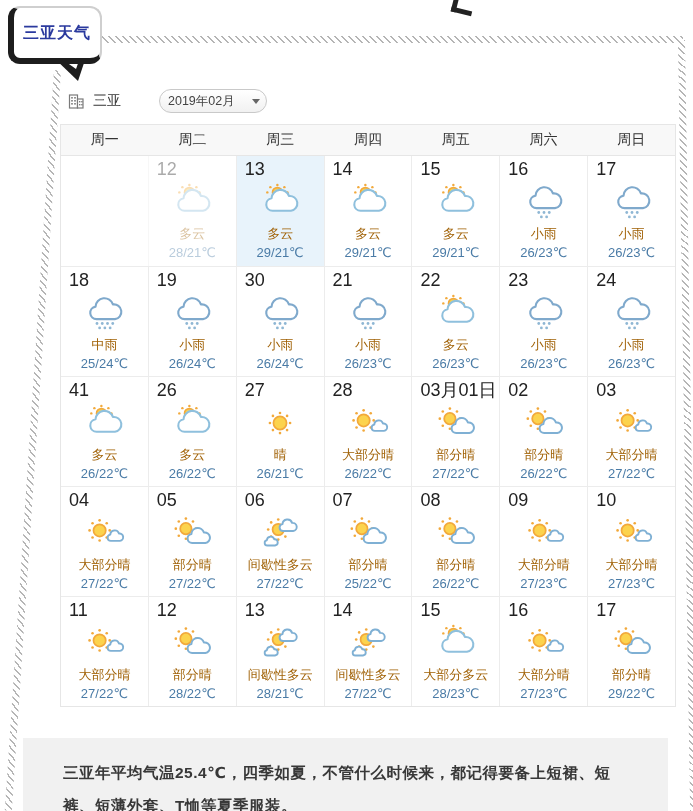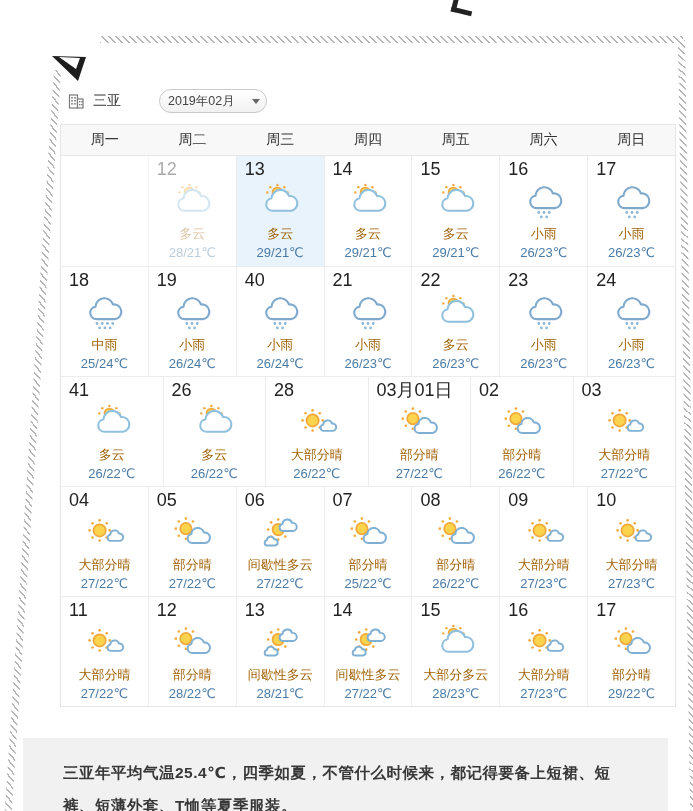--- a/index.html
+++ b/index.html
@@ -133,20 +133,23 @@
   </defs>
 </svg>
 
 <div id="stage">
 
   <div class="hatch hatch-top"></div>
   <div class="hatch hatch-left"></div>
   <div class="hatch hatch-right"></div>
   <div class="top-mark"></div>
 
+  <div class="bubble">
+    <span class="bubble-label">三亚天气</span>
+  </div>
   <svg class="bubble-tail" width="44" height="30" xmlns="http://www.w3.org/2000/svg">
     <polygon points="2,0 36,1 28,25" fill="#1d1d1d"></polygon>
     <polygon points="9,1 30,2 26,13" fill="#ffffff"></polygon>
   </svg>
 
   <div class="calendar">
     <div class="cityrow">
       <svg width="17" height="17" viewBox="0 0 17 17" xmlns="http://www.w3.org/2000/svg">
         <rect x="1.5" y="2" width="8" height="13" fill="#fff" stroke="#7a7a7a" stroke-width="1.2"></rect>
         <rect x="9.5" y="6" width="5.5" height="9" fill="#fff" stroke="#7a7a7a" stroke-width="1.2"></rect>
@@ -243,21 +246,21 @@
             </div>
             <div class="cal-cell">
               <div class="cal-date">19</div>
               <svg class="wicon" viewBox="0 0 48 48">
                 <use href="#i-rain-light"></use>
               </svg>
               <div class="cal-desc">小雨</div>
               <div class="cal-temp">26/24℃</div>
             </div>
             <div class="cal-cell">
-              <div class="cal-date">40</div>
+              <div class="cal-date">30</div>
               <svg class="wicon" viewBox="0 0 48 48">
                 <use href="#i-rain-light"></use>
               </svg>
               <div class="cal-desc">小雨</div>
               <div class="cal-temp">26/24℃</div>
             </div>
             <div class="cal-cell">
               <div class="cal-date">21</div>
               <svg class="wicon" viewBox="0 0 48 48">
                 <use href="#i-rain-light"></use>
@@ -299,20 +302,28 @@
               <div class="cal-desc">多云</div>
               <div class="cal-temp">26/22℃</div>
             </div>
             <div class="cal-cell">
               <div class="cal-date">26</div>
               <svg class="wicon" viewBox="0 0 48 48">
                 <use href="#i-partly-cloudy"></use>
               </svg>
               <div class="cal-desc">多云</div>
               <div class="cal-temp">26/22℃</div>
+            </div>
+            <div class="cal-cell">
+              <div class="cal-date">27</div>
+              <svg class="wicon" viewBox="0 0 48 48">
+                <use href="#i-sunny"></use>
+              </svg>
+              <div class="cal-desc">晴</div>
+              <div class="cal-temp">26/21℃</div>
             </div>
             <div class="cal-cell">
               <div class="cal-date">28</div>
               <svg class="wicon" viewBox="0 0 48 48">
                 <use href="#i-mostly-sunny"></use>
               </svg>
               <div class="cal-desc">大部分晴</div>
               <div class="cal-temp">26/22℃</div>
             </div>
             <div class="cal-cell">

